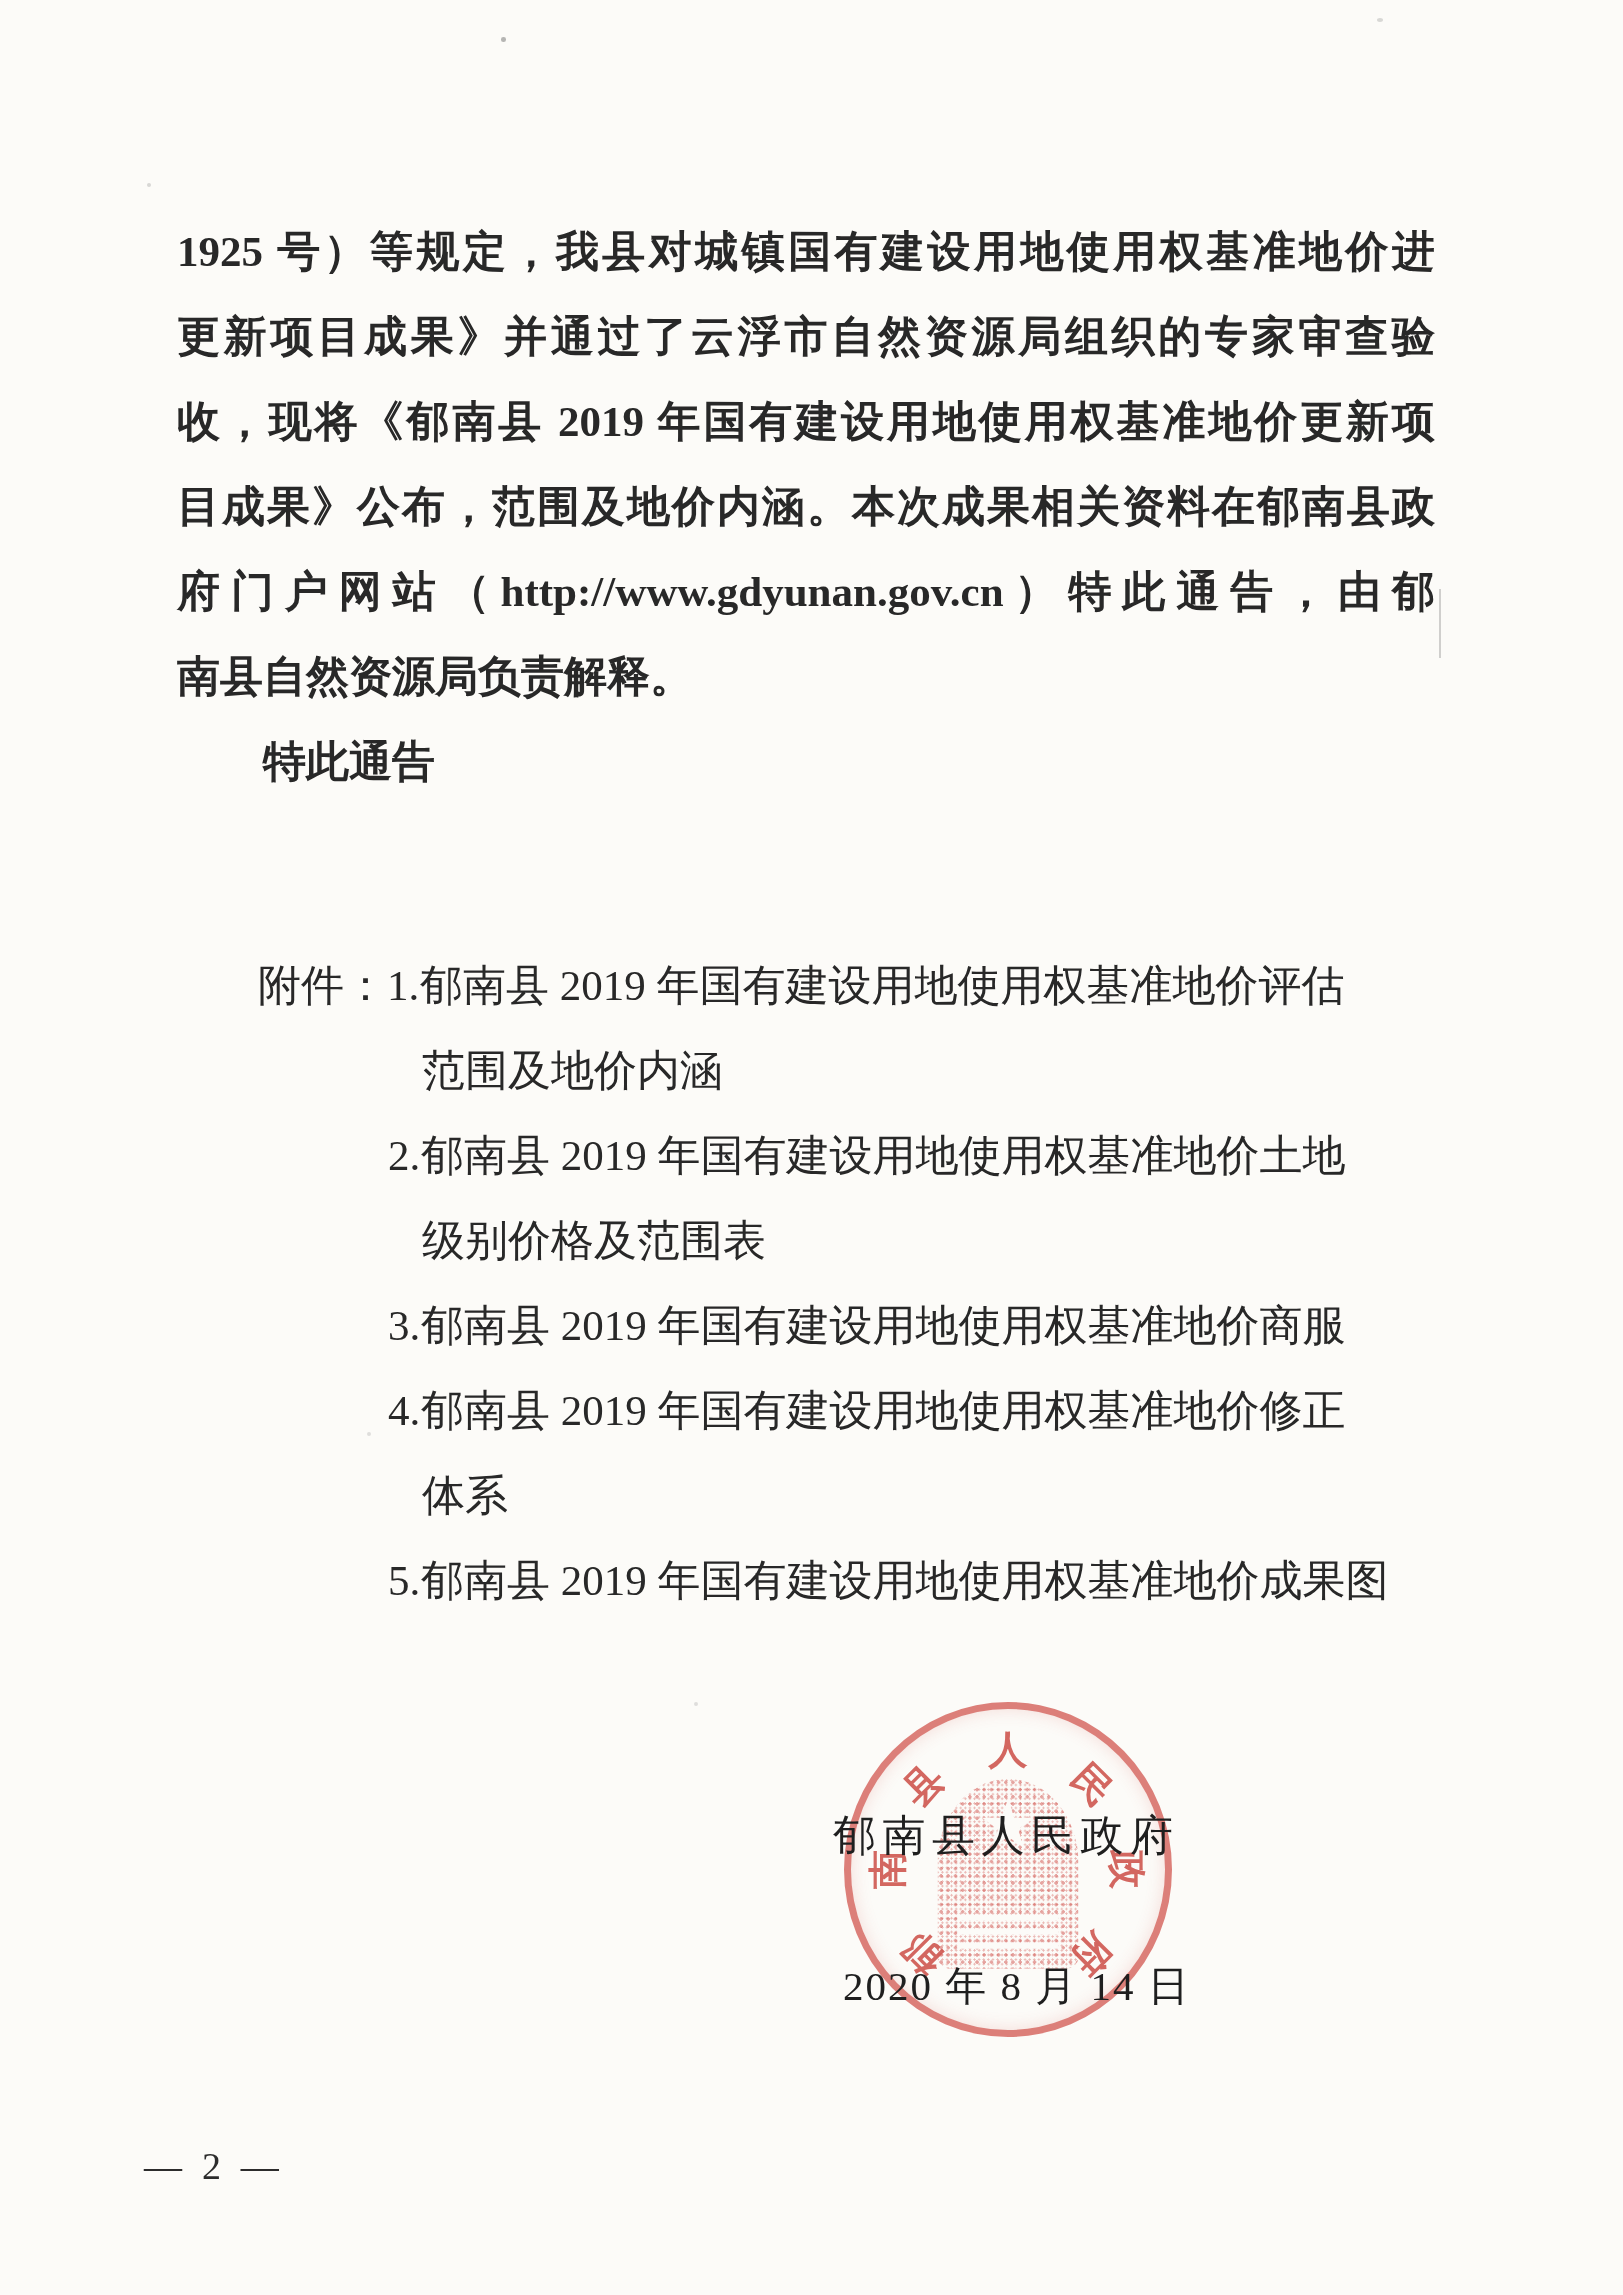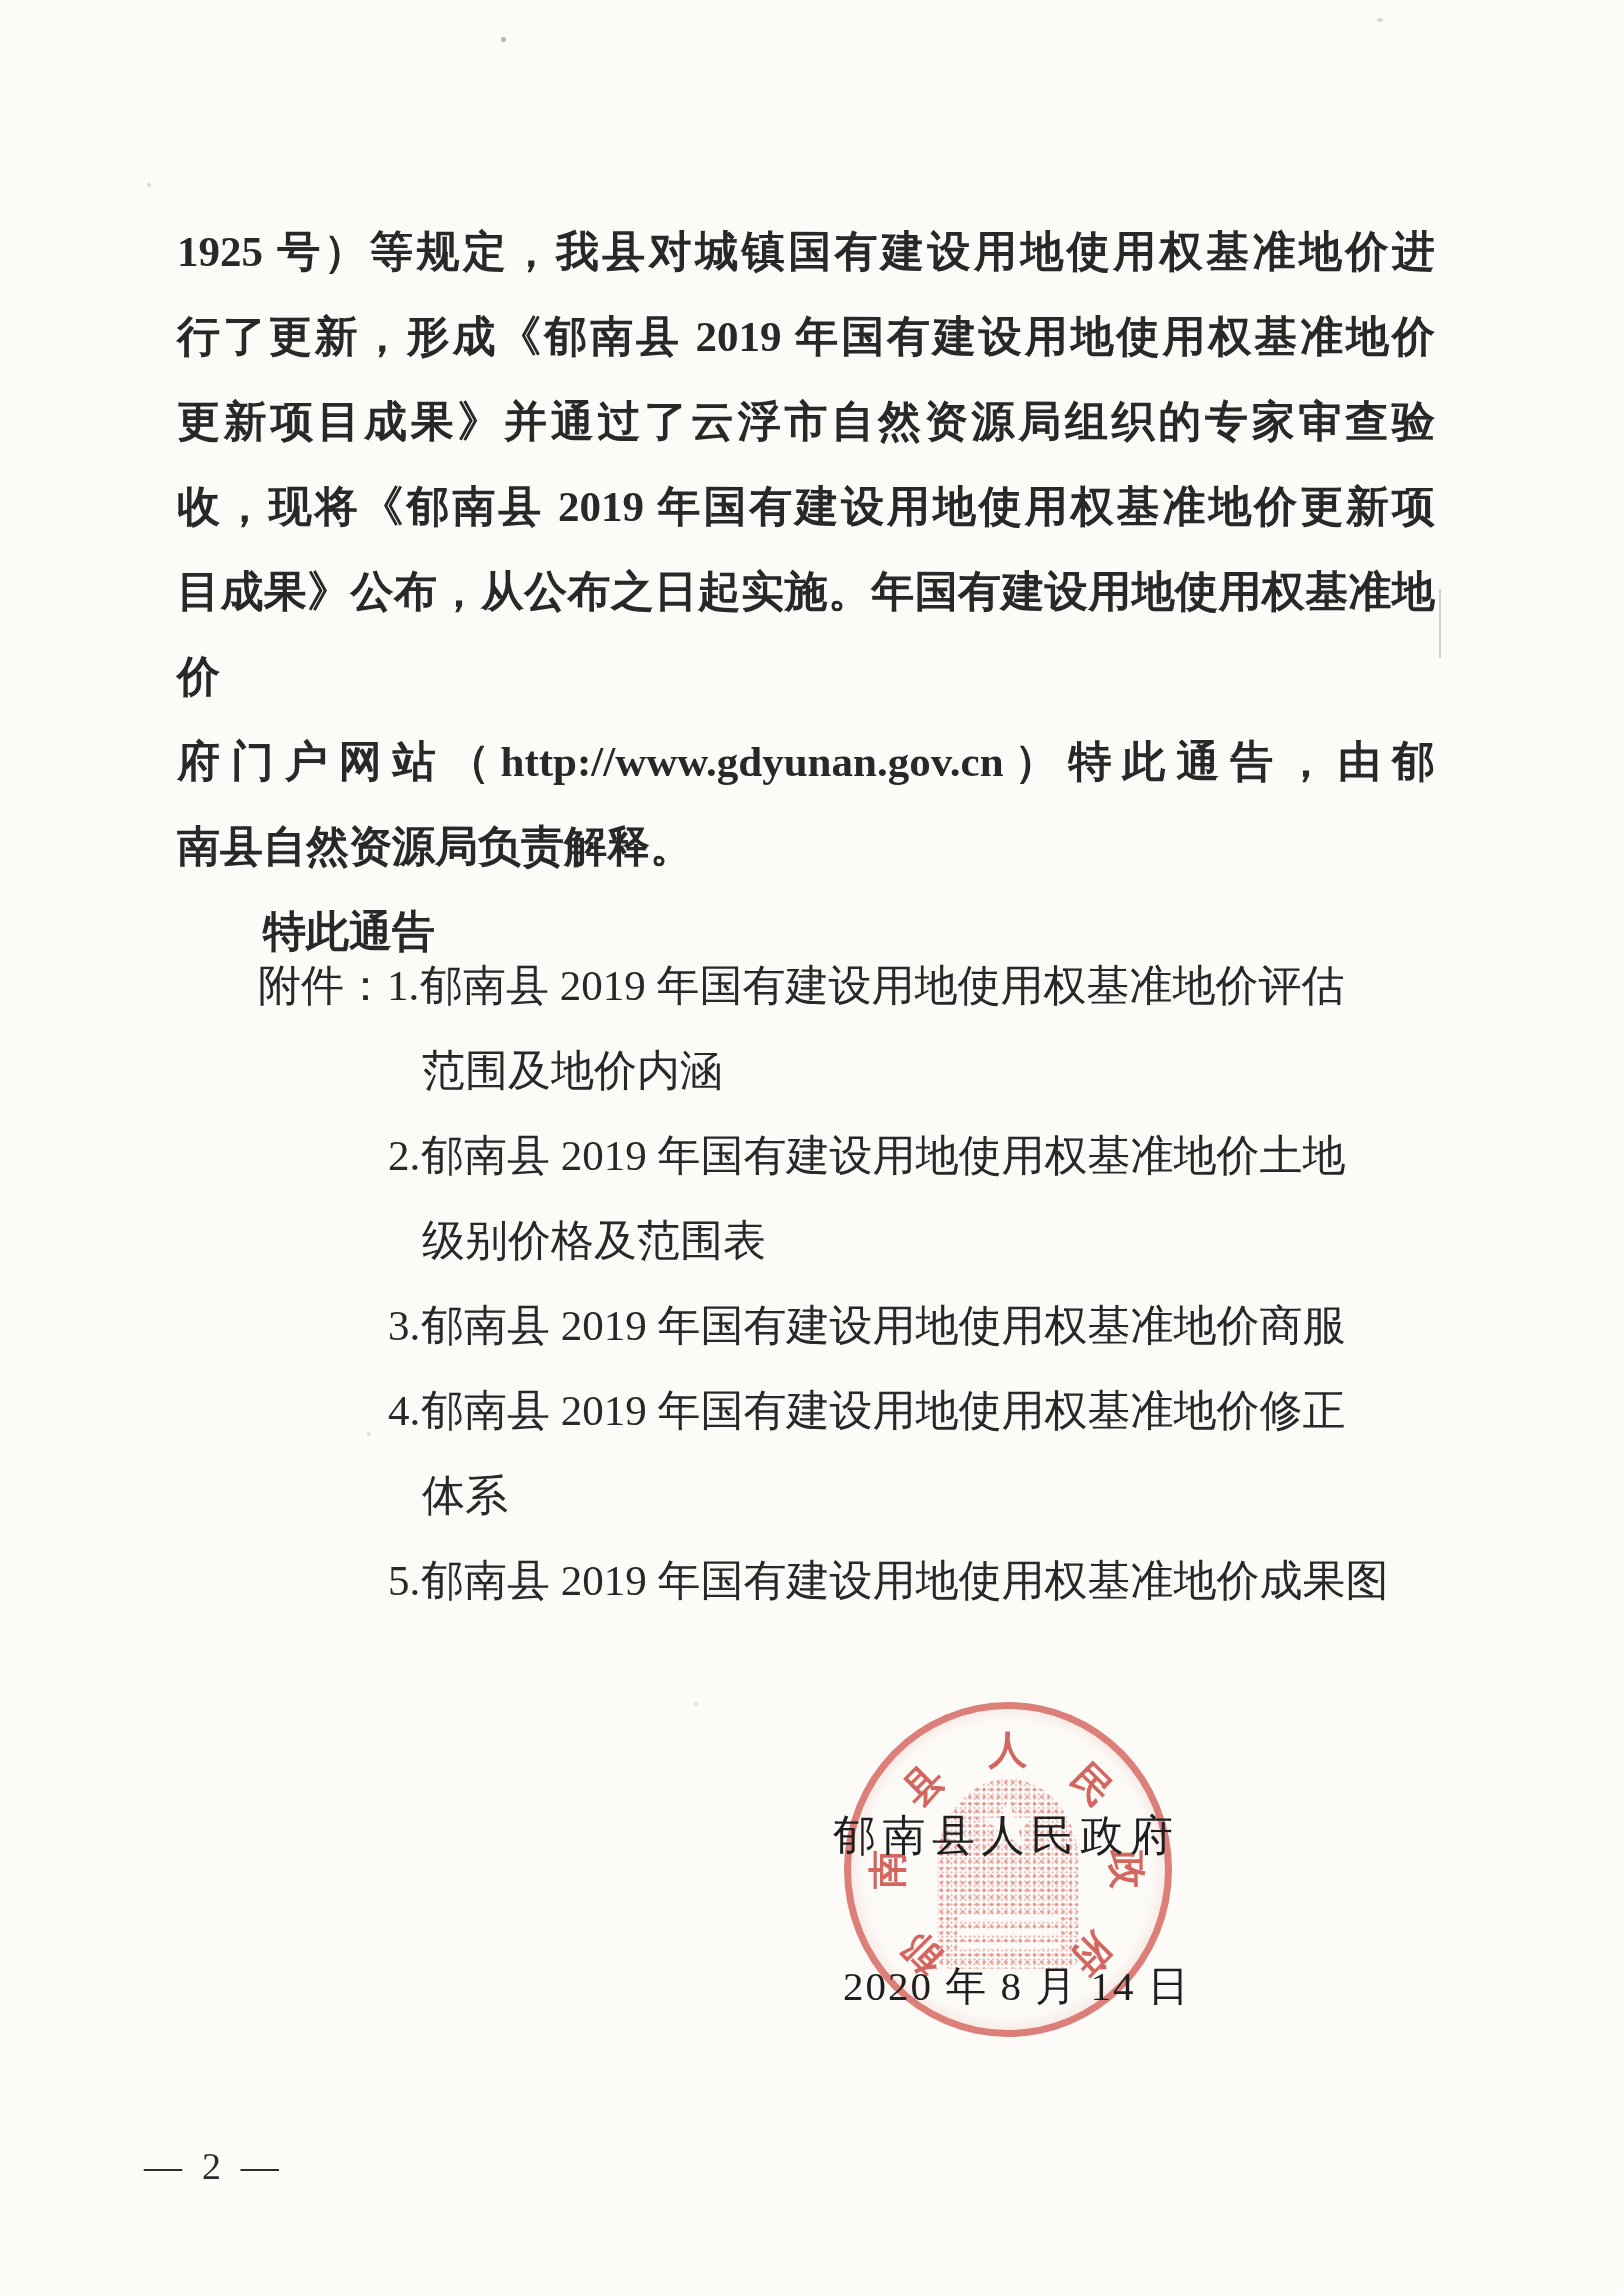--- a/index.html
+++ b/index.html
@@ -97,24 +97,23 @@
     background:rgba(105,105,105,0.30);
   }
 </style>
 </head>
 <body>
 
 <div class="page">
 
   <div class="bodytext">
     <div class="line fill">1925 号）等规定，我县对城镇国有建设用地使用权基准地价进</div>
-    <div class="line fill">行了更新，形成《郁南县 2019 年国有建设用地使用权基准地价</div>
     <div class="line fill">更新项目成果》并通过了云浮市自然资源局组织的专家审查验</div>
     <div class="line fill">收，现将《郁南县 2019 年国有建设用地使用权基准地价更新项</div>
-    <div class="line fill">目成果》公布，从公布之日起实施。年国有建设用地使用权基准地价</div>
+    <div class="line fill">目成果》公布，范围及地价内涵。本次成果相关资料在郁南县政</div>
     <div class="line fill">府门户网站（http://www.gdyunan.gov.cn）特此通告，由郁</div>
     <div class="line">南县自然资源局负责解释。</div>
     <div class="line closing">特此通告</div>
   </div>
 
   <div class="attachments">
     <div class="a-line">
       <span>附件：</span><span class="a-numspan">1.</span><span>郁南县 2019 年国有建设用地使用权基准地价评估</span>
     </div>
     <div class="a-line a-cont">范围及地价内涵</div>

